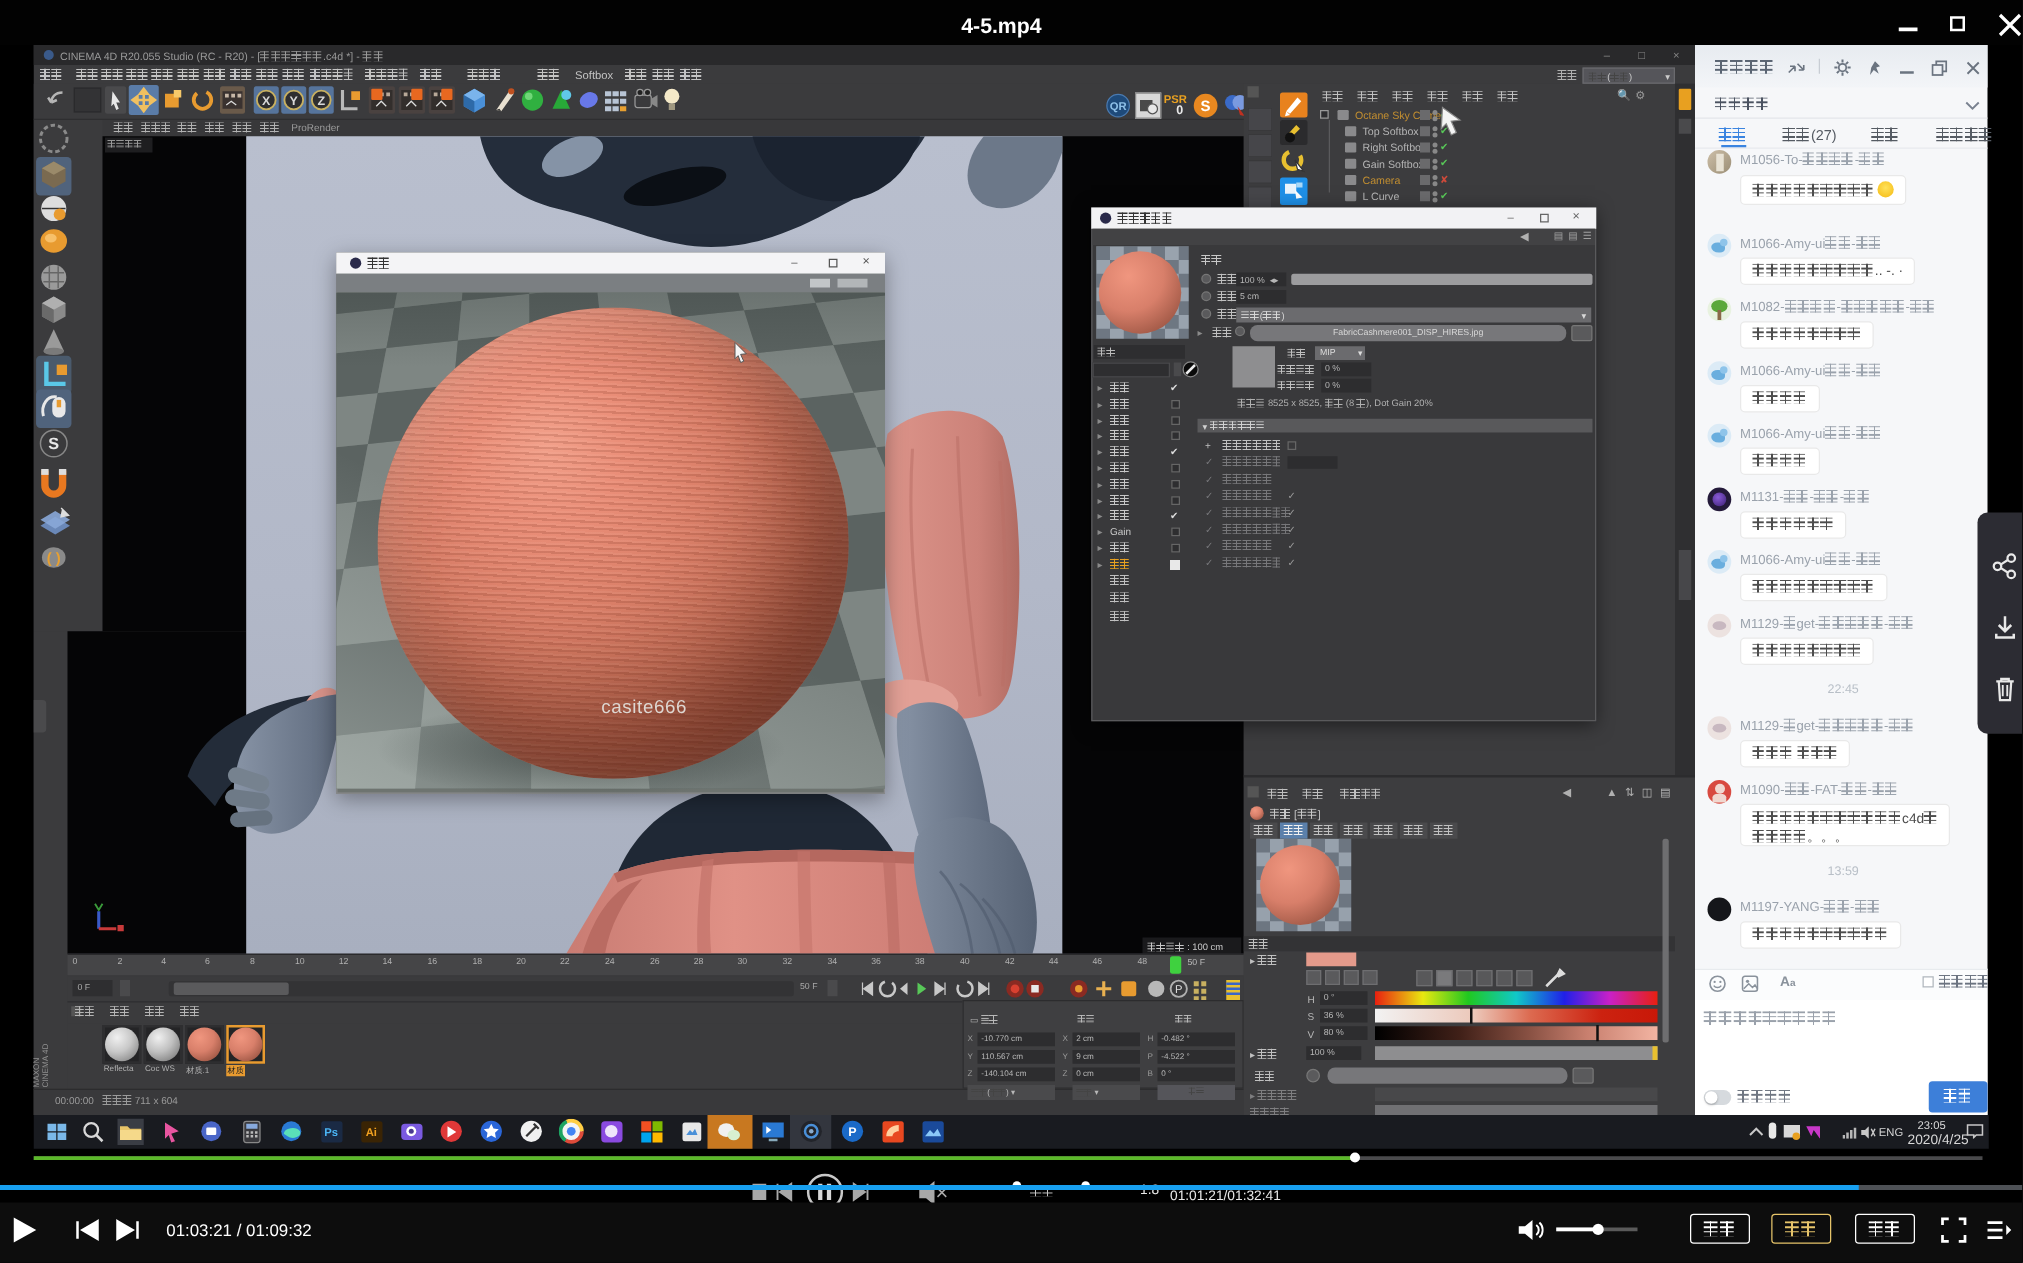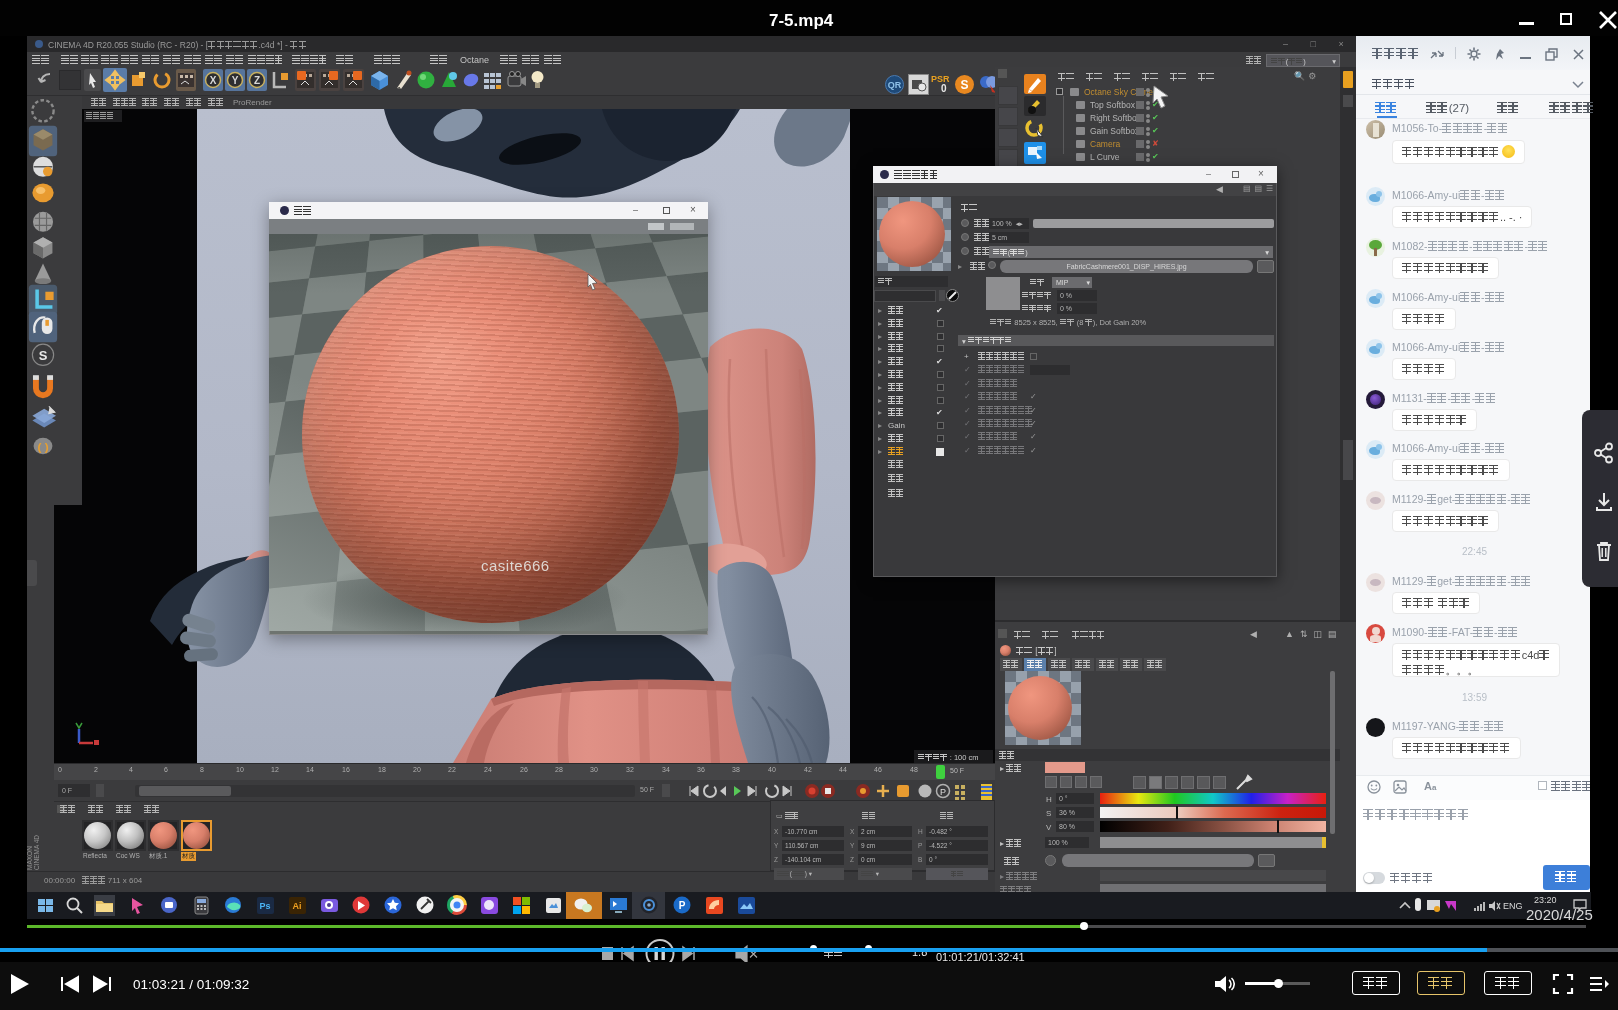--- a/index.html
+++ b/index.html
@@ -7,21 +7,21 @@
 .a{position:absolute;}
 .z{display:inline-block;width:.86em;height:.92em;margin:0 .13em -.08em 0;
  background:repeating-linear-gradient(180deg,var(--c,#444) 0 .1em,transparent .1em .3em),
  linear-gradient(90deg,transparent 0 44%,var(--c,#444) 44% 56%,transparent 56%);}
 .row{white-space:nowrap;}
 svg{display:block;}
 </style></head><body>
 <div id="pg">
 
 <div class="a" style="left:0;top:0;width:1618px;height:36px;background:#020202;"></div>
-<div class="a row" style="left:769px;top:11px;color:#fff;font-size:17px;font-weight:bold;">7-5.mp4</div>
+<div class="a row" style="left:769px;top:11px;color:#fff;font-size:17px;font-weight:bold;">4-5.mp4</div>
 <div class="a" style="left:1519px;top:22px;width:15px;height:3px;background:#fff;"></div>
 <div class="a" style="left:1560px;top:13px;width:12px;height:12px;border:2.5px solid #fff;"></div>
 <svg class="a" style="left:1598px;top:10px" width="20" height="20">
       <path d="M2 2 L18 18 M18 2 L2 18" stroke="#fff" stroke-width="2.6"></path>
     </svg>
 <div class="a" style="left:27px;top:36px;width:1329px;height:856px;background:#3b3b3d;"></div>
 <div class="a" style="left:27px;top:36px;width:1329px;height:16px;background:#29292b;"></div>
 <div class="a" style="left:35px;top:40px;width:8px;height:8px;border-radius:50%;background:#3a5a8a;"></div>
 <div class="a row" style="left:48px;top:40px;font-size:8.5px;color:#9a9a9a;--c:#9a9a9a;">CINEMA 4D R20.055 Studio (RC - R20) - [<i class="z"></i><i class="z"></i><i class="z"></i><i class="z"></i><i class="z"></i><i class="z"></i>.c4d *] - <i class="z"></i><i class="z"></i></div>
 <div class="a row" style="left:1283px;top:39px;font-size:9px;color:#888;letter-spacing:10px;">– □ ×</div>
@@ -33,21 +33,21 @@
     <span class="a row" style="left:142px;top:55px;font-size:9px;color:#c4c4c4;--c:#c4c4c4;"><i class="z"></i><i class="z"></i></span>
     <span class="a row" style="left:163px;top:55px;font-size:9px;color:#c4c4c4;--c:#c4c4c4;"><i class="z"></i><i class="z"></i></span>
     <span class="a row" style="left:184px;top:55px;font-size:9px;color:#c4c4c4;--c:#c4c4c4;"><i class="z"></i><i class="z"></i></span>
     <span class="a row" style="left:205px;top:55px;font-size:9px;color:#c4c4c4;--c:#c4c4c4;"><i class="z"></i><i class="z"></i></span>
     <span class="a row" style="left:226px;top:55px;font-size:9px;color:#c4c4c4;--c:#c4c4c4;"><i class="z"></i><i class="z"></i></span>
     <span class="a row" style="left:248px;top:55px;font-size:9px;color:#c4c4c4;--c:#c4c4c4;"><i class="z"></i><i class="z"></i><i class="z"></i><i class="z"></i></span>
     <span class="a row" style="left:292px;top:55px;font-size:9px;color:#c4c4c4;--c:#c4c4c4;"><i class="z"></i><i class="z"></i><i class="z"></i><i class="z"></i></span>
     <span class="a row" style="left:336px;top:55px;font-size:9px;color:#c4c4c4;--c:#c4c4c4;"><i class="z"></i><i class="z"></i></span>
     <span class="a row" style="left:374px;top:55px;font-size:9px;color:#c4c4c4;--c:#c4c4c4;"><i class="z"></i><i class="z"></i><i class="z"></i></span>
     <span class="a row" style="left:430px;top:55px;font-size:9px;color:#c4c4c4;--c:#c4c4c4;"><i class="z"></i><i class="z"></i></span>
-    <span class="a row" style="left:460px;top:55px;font-size:9px;color:#c4c4c4;--c:#c4c4c4;">Octane</span>
+    <span class="a row" style="left:460px;top:55px;font-size:9px;color:#c4c4c4;--c:#c4c4c4;">Softbox</span>
     <span class="a row" style="left:500px;top:55px;font-size:9px;color:#c4c4c4;--c:#c4c4c4;"><i class="z"></i><i class="z"></i></span>
     <span class="a row" style="left:522px;top:55px;font-size:9px;color:#c4c4c4;--c:#c4c4c4;"><i class="z"></i><i class="z"></i></span>
     <span class="a row" style="left:544px;top:55px;font-size:9px;color:#c4c4c4;--c:#c4c4c4;"><i class="z"></i><i class="z"></i></span>
 <div class="a" style="left:27px;top:67px;width:1329px;height:29px;background:#3b3b3d;border-bottom:1px solid #2e2e30;"></div>
 <svg class="a" style="left:36px;top:70px" width="20" height="20">
       <path d="M14 4 C8 4 5 8 5 12 M5 12 l-2.5-4 M5 12 l4.5-2" stroke="#b5b5b5" stroke-width="2" fill="none"></path>
     </svg>
 <div class="a" style="left:59px;top:70px;width:22px;height:20px;background:#333335;border:1px solid #2a2a2c;"></div>
 <div class="a" style="left:84px;top:69px;width:17px;height:22px;background:#4a4a4c;border-radius:2px;">
       <svg width="17" height="22">
@@ -1223,22 +1223,22 @@
         <rect x="3" y="4" width="2" height="5"></rect>
         <rect x="6" y="2" width="2" height="7"></rect>
         <rect x="9" y="0" width="2" height="9"></rect>
       </g>
     </svg>
 <svg class="a" style="left:1488px;top:901px" width="13" height="10">
       <path d="M1 3 v4 h3 l3 3 V0 L4 3 Z" fill="#c8c8c8"></path>
       <path d="M9 2 L12 8 M12 2 L9 8" stroke="#c8c8c8" stroke-width="1.2"></path>
     </svg>
 <div class="a row" style="left:1503px;top:901px;font-size:9px;color:#d8d8d8;">ENG</div>
-<div class="a row" style="left:1534px;top:895px;font-size:9px;color:#d8d8d8;">23:20</div>
-<div class="a row" style="left:1526px;top:906px;font-size:15px;color:#d8d8d8;">2020/4/25</div>
+<div class="a row" style="left:1534px;top:895px;font-size:9px;color:#d8d8d8;">23:05</div>
+<div class="a row" style="left:1526px;top:906px;font-size:11px;color:#d8d8d8;">2020/4/25</div>
 <svg class="a" style="left:1573px;top:899px" width="14" height="12">
       <path d="M1 1 h12 v8 h-5 l-2 2 v-2 h-5 Z" fill="none" stroke="#c8c8c8" stroke-width="1.3"></path>
     </svg>
 <div class="a" style="left:27px;top:925px;width:1559px;height:3px;background:#4a4a4c;"></div>
 <div class="a" style="left:27px;top:925px;width:1057px;height:3px;background:#5cb82a;"></div>
 <div class="a" style="left:1080px;top:922px;width:8px;height:8px;border-radius:50%;background:#fff;"></div>
 <svg class="a" style="left:598px;top:938px" width="180" height="34">
 <rect x="4" y="9" width="11" height="13" fill="#a8a8a8"></rect>
 <path d="M24 9 v13 M35 9 l-9 6.5 9 6.5 Z" fill="#a8a8a8" stroke="#a8a8a8" stroke-width="1.5"></path>
 <circle cx="62" cy="15.5" r="13.5" stroke="#c8c8c8" stroke-width="2" fill="none"></circle>

